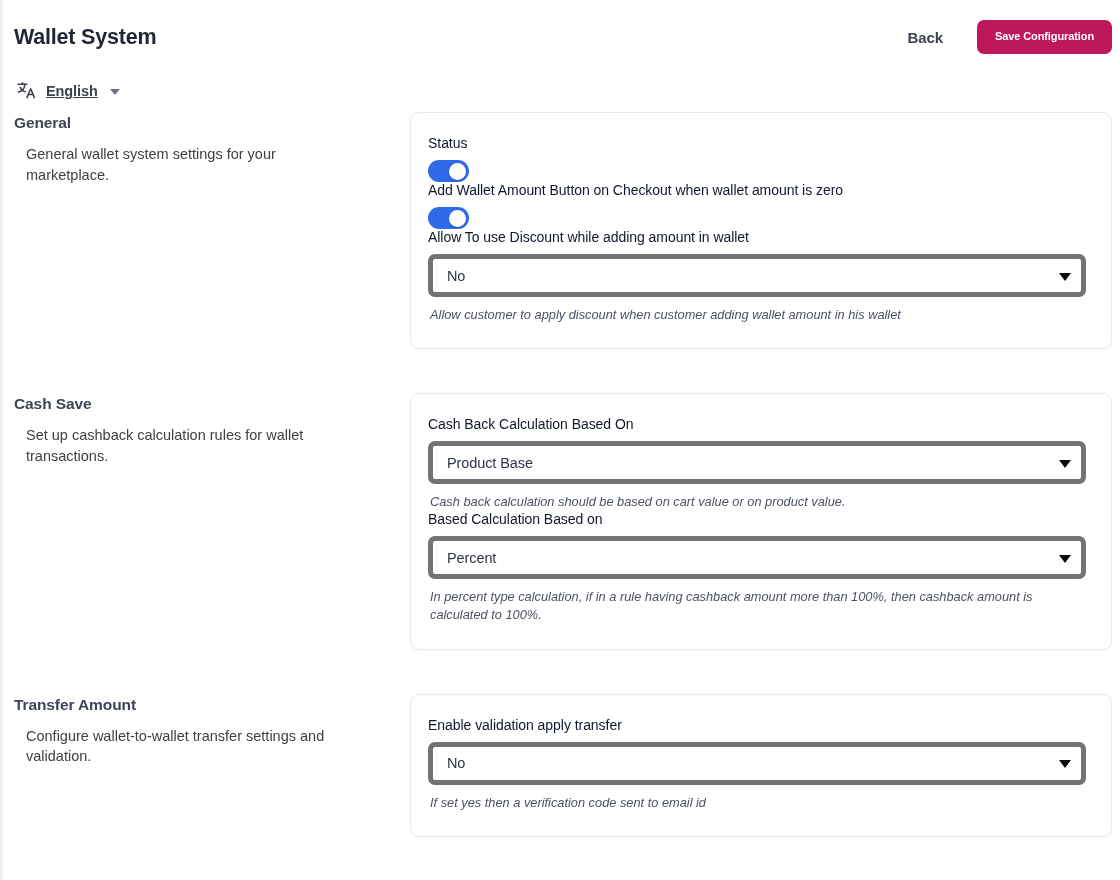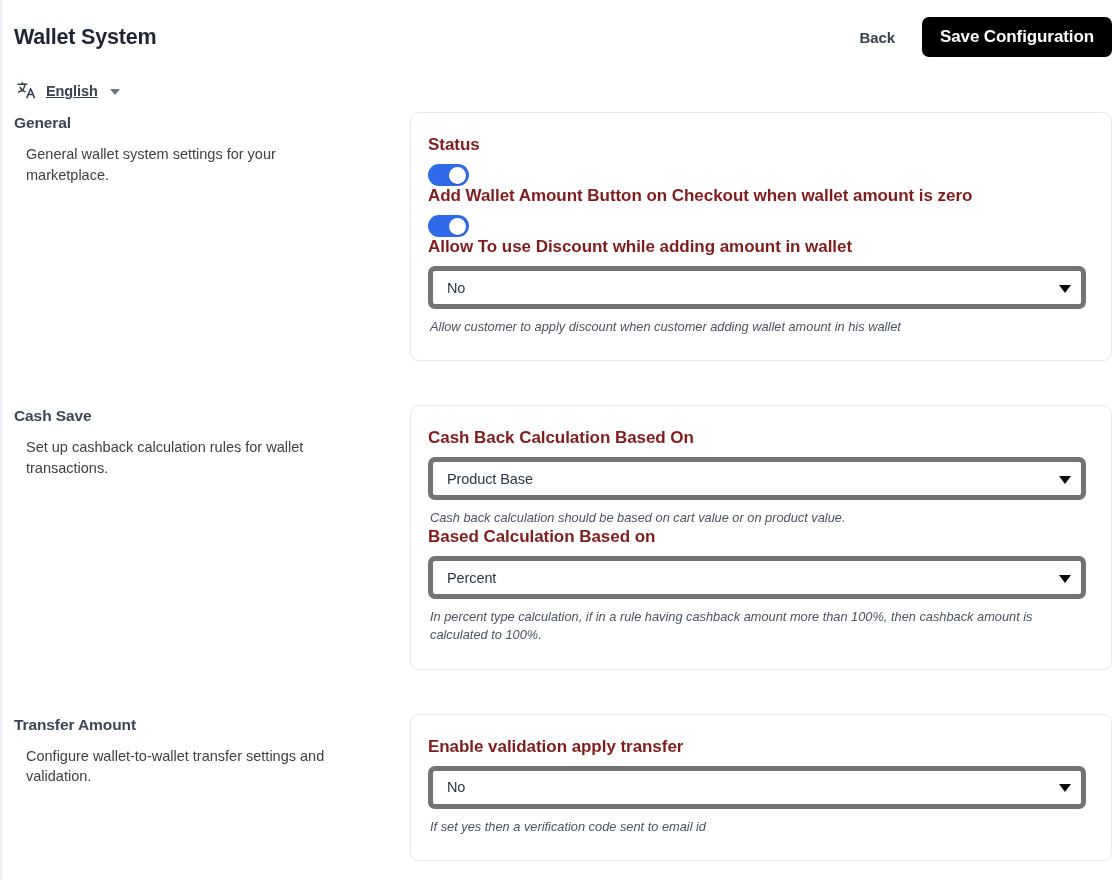--- a/index.html
+++ b/index.html
@@ -46,35 +46,35 @@
     font-weight: bold;
     color: #1f2533;
     letter-spacing: -0.2px;
     line-height: 1;
     margin: 0;
     padding-top: 2px;
   }
   .header-actions {
     display: flex;
     align-items: center;
-    gap: 27px;
+    gap: 34px;
     padding-right: 0px;
   }
   .back-link {
     font-size: 15px;
     font-weight: bold;
     color: #3c424f;
     text-decoration: none;
     cursor: pointer;
     letter-spacing: -0.1px;
   }
   .save-btn {
-    background: #000000;
+    background: #be185d;
     color: #ffffff;
-    font-size: 17px;
+    font-size: 11px;
     font-weight: bold;
     border: none;
     border-radius: 7px;
     padding: 11px 18px 12px 18px;
     cursor: pointer;
     letter-spacing: -0.1px;
     font-family: "Liberation Sans", sans-serif;
     line-height: 1;
   }
 
@@ -153,23 +153,23 @@
     padding: 22px 25px 24px 17px;
     margin-right: 8px;
     box-shadow: 0 1px 1px rgba(17,24,39,0.018);
   }
 
   .field { margin-bottom: 0; }
   .field + .field { }
 
   .field-label {
     display: block;
-    font-size: 17px;
-    font-weight: bold;
-    color: #7f1d1d;
+    font-size: 14px;
+    font-weight: normal;
+    color: #0f172a;
     margin: 0 0 9px 0;
     letter-spacing: -0.05px;
   }
 
   
   .toggle {
     width: 41px;
     height: 22px;
     border-radius: 999px;
     background: #2f6ae8;

